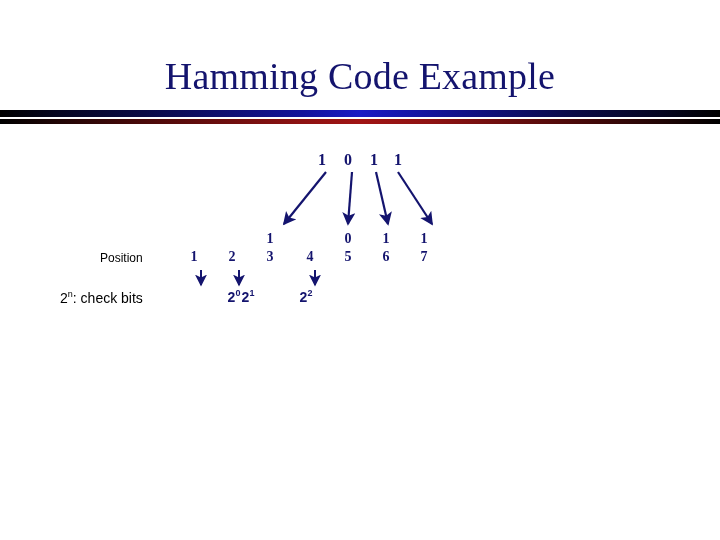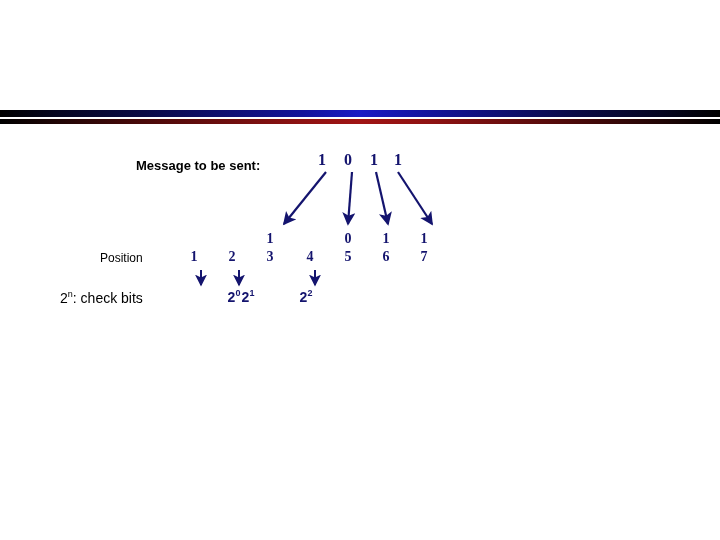--- a/index.html
+++ b/index.html
@@ -146,26 +146,26 @@
     width: 720px;
     height: 540px;
     pointer-events: none;
   }
 </style>
 </head>
 <body>
 
 <div id="slide">
 
+  <div id="slide-title" class="abs">Hamming Code Example</div>
 
   <div class="rule" id="rule-blue"></div>
   <div class="rule" id="rule-gap"></div>
   <div class="rule" id="rule-red"></div>
 
-  <div id="msg-label" class="abs lbl-black lbl-bold">Message to be sent:</div>
 
   <div id="message-bits">
       <div class="abs msg-bit navy-serif" style="left: 314px;">1</div>
       <div class="abs msg-bit navy-serif" style="left: 340px;">0</div>
       <div class="abs msg-bit navy-serif" style="left: 366px;">1</div>
       <div class="abs msg-bit navy-serif" style="left: 390px;">1</div>
     </div>
 
   <svg id="arrow-layer" viewBox="0 0 720 540" xmlns="http://www.w3.org/2000/svg">
     <defs>

